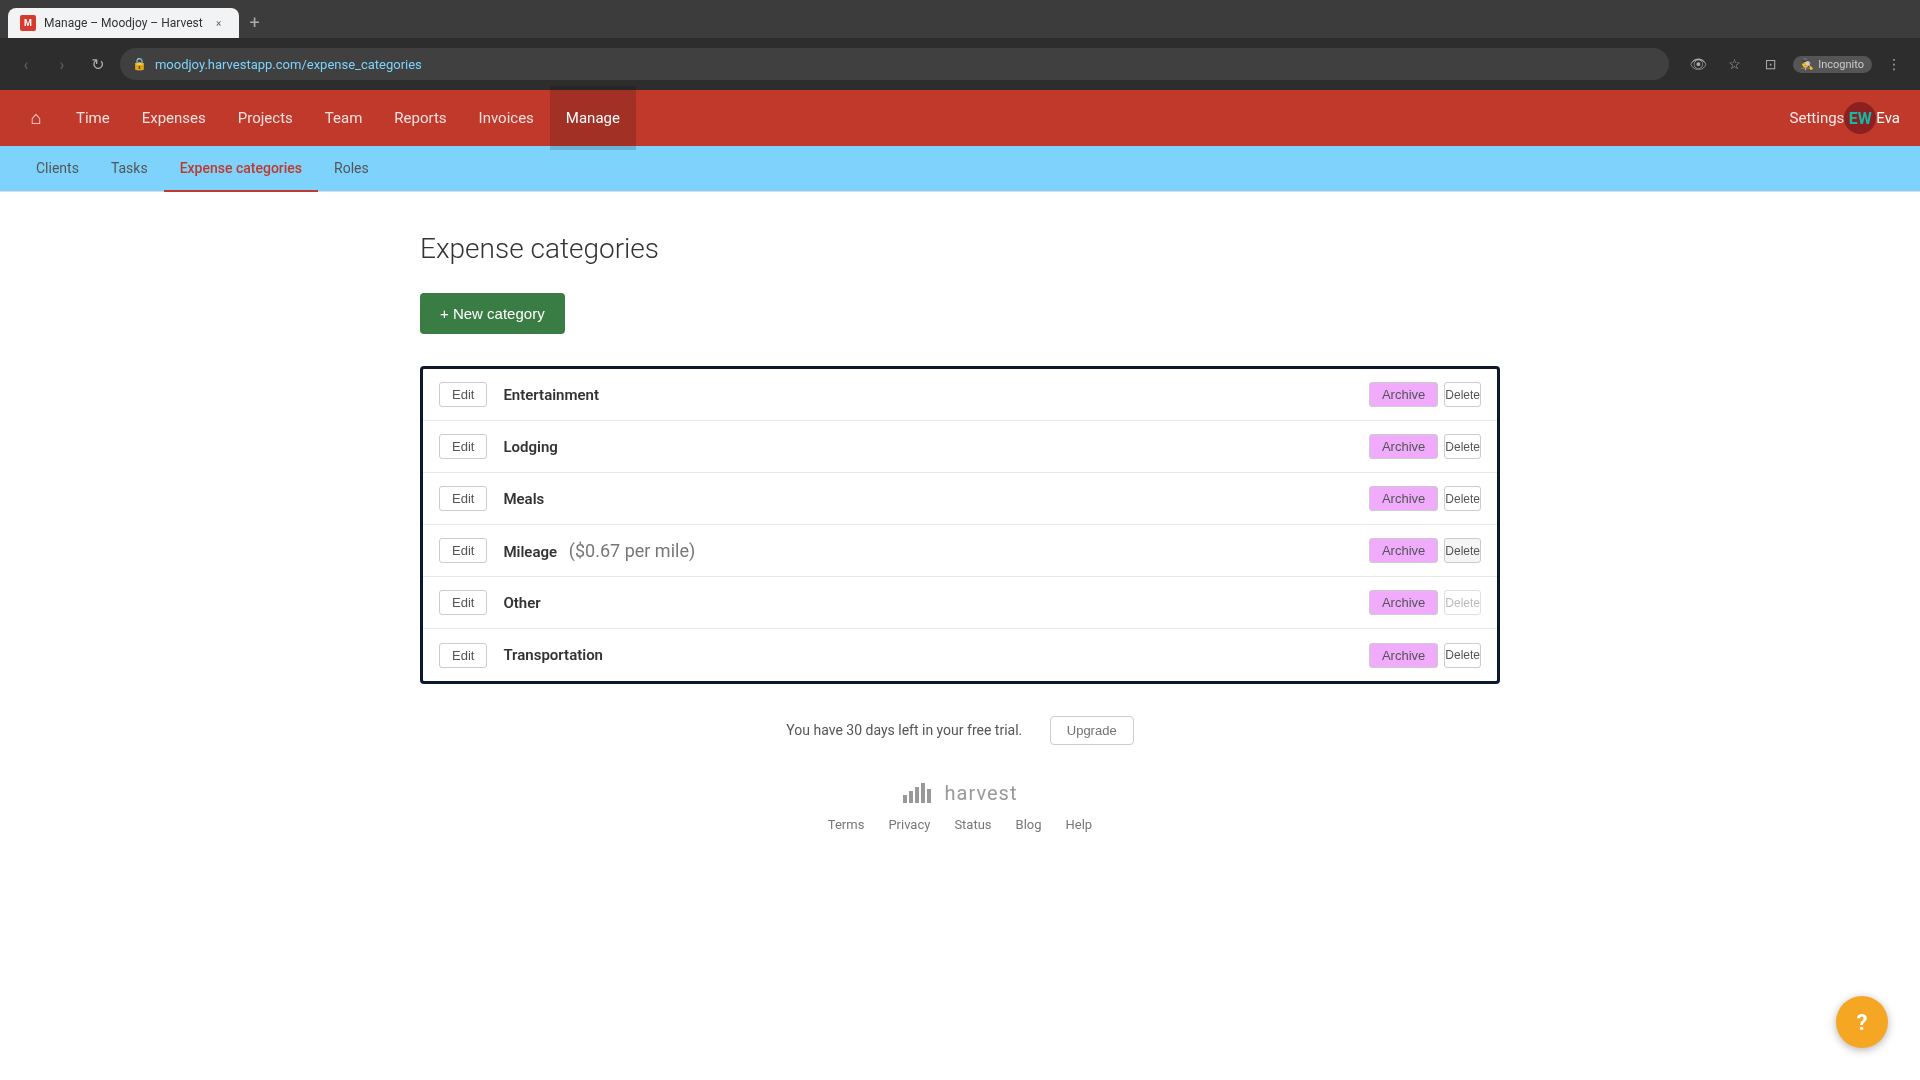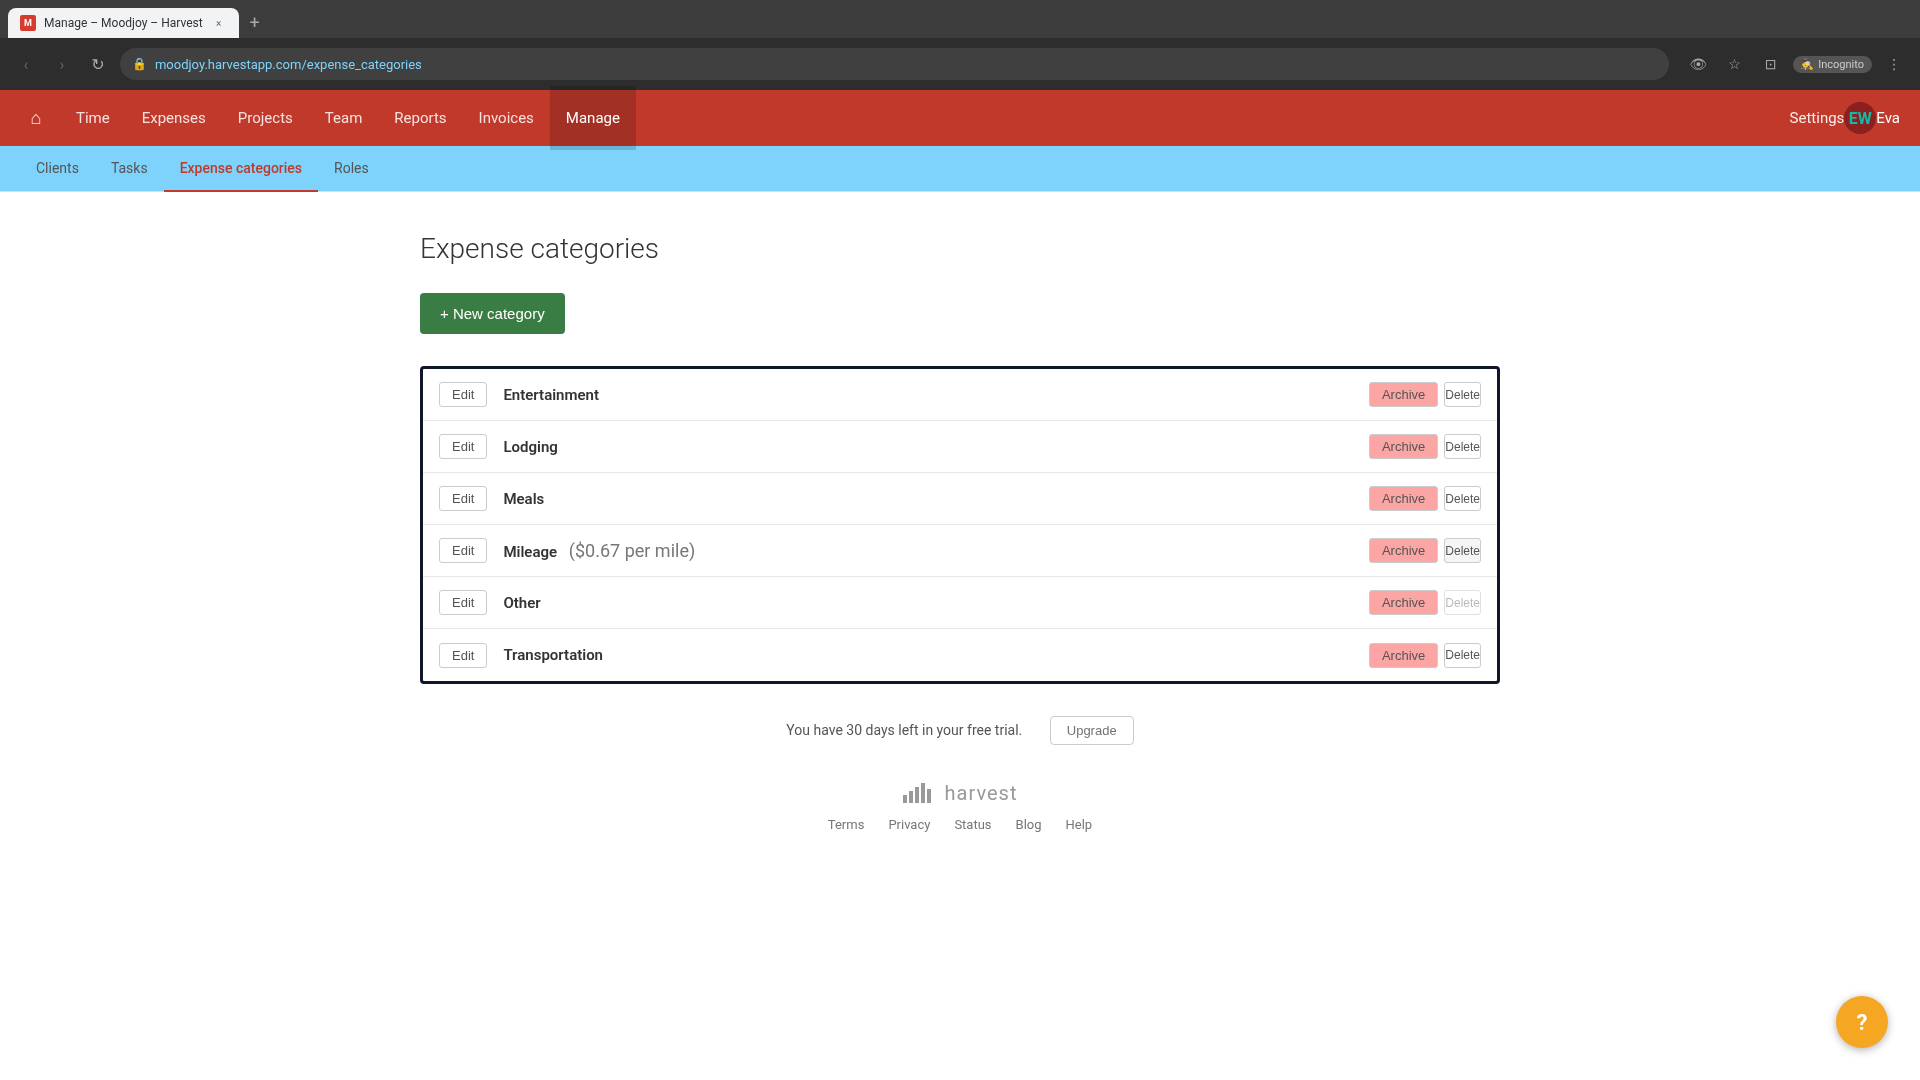--- a/index.html
+++ b/index.html
@@ -44,21 +44,21 @@
     .new-category-btn { background: #3a7d44; color: white; border: none; border-radius: 4px; padding: 12px 20px; font-size: 15px; cursor: pointer; display: inline-flex; align-items: center; gap: 6px; margin-bottom: 32px; }
 
     
     .category-list { border: 3px solid #0f172a; border-radius: 4px; }
     .category-row { display: flex; align-items: center; padding: 0 16px; height: 52px; border-bottom: 1px solid #e8e8e8; }
     .category-row:last-child { border-bottom: none; }
     .edit-btn { border: 1px solid #ccc; background: white; color: #555; border-radius: 3px; padding: 4px 12px; font-size: 13px; cursor: pointer; margin-right: 16px; flex-shrink: 0; }
     .category-name { flex: 1; font-size: 15px; font-weight: 600; color: #333; }
     .category-note { font-size: 18px; color: #777; font-weight: normal; margin-left: 8px; }
     .row-actions { display: flex; gap: 6px; }
-    .archive-btn { border: 1px solid #ccc; background: #fca5a5; color: #555; border-radius: 3px; padding: 4px 12px; font-size: 13px; cursor: pointer; }
+    .archive-btn { border: 1px solid #ccc; background: #f0abfc; color: #555; border-radius: 3px; padding: 4px 12px; font-size: 13px; cursor: pointer; }
     .delete-btn { border: 1px solid #ccc; background: white; color: #555; border-radius: 3px; padding: 4px 0; font-size: 12px; cursor: pointer; }
     .delete-btn.disabled { color: #bbb; border-color: #e0e0e0; cursor: default; }
     .delete-btn.hovered { background: #f5f5f5; }
 
     
     .trial-banner { text-align: center; padding: 32px 0 16px; color: #555; font-size: 14px; }
     .upgrade-btn { background: white; border: 1px solid #ccc; border-radius: 4px; padding: 6px 16px; font-size: 13px; cursor: pointer; margin-left: 24px; color: #737373; }
     .footer { text-align: center; padding: 20px 0 40px; }
     .harvest-logo { display: inline-flex; align-items: center; gap: 14px; color: #999; font-size: 18px; margin-bottom: 12px; }
     .harvest-bars { display: flex; align-items: flex-end; gap: 2px; height: 20px; }

